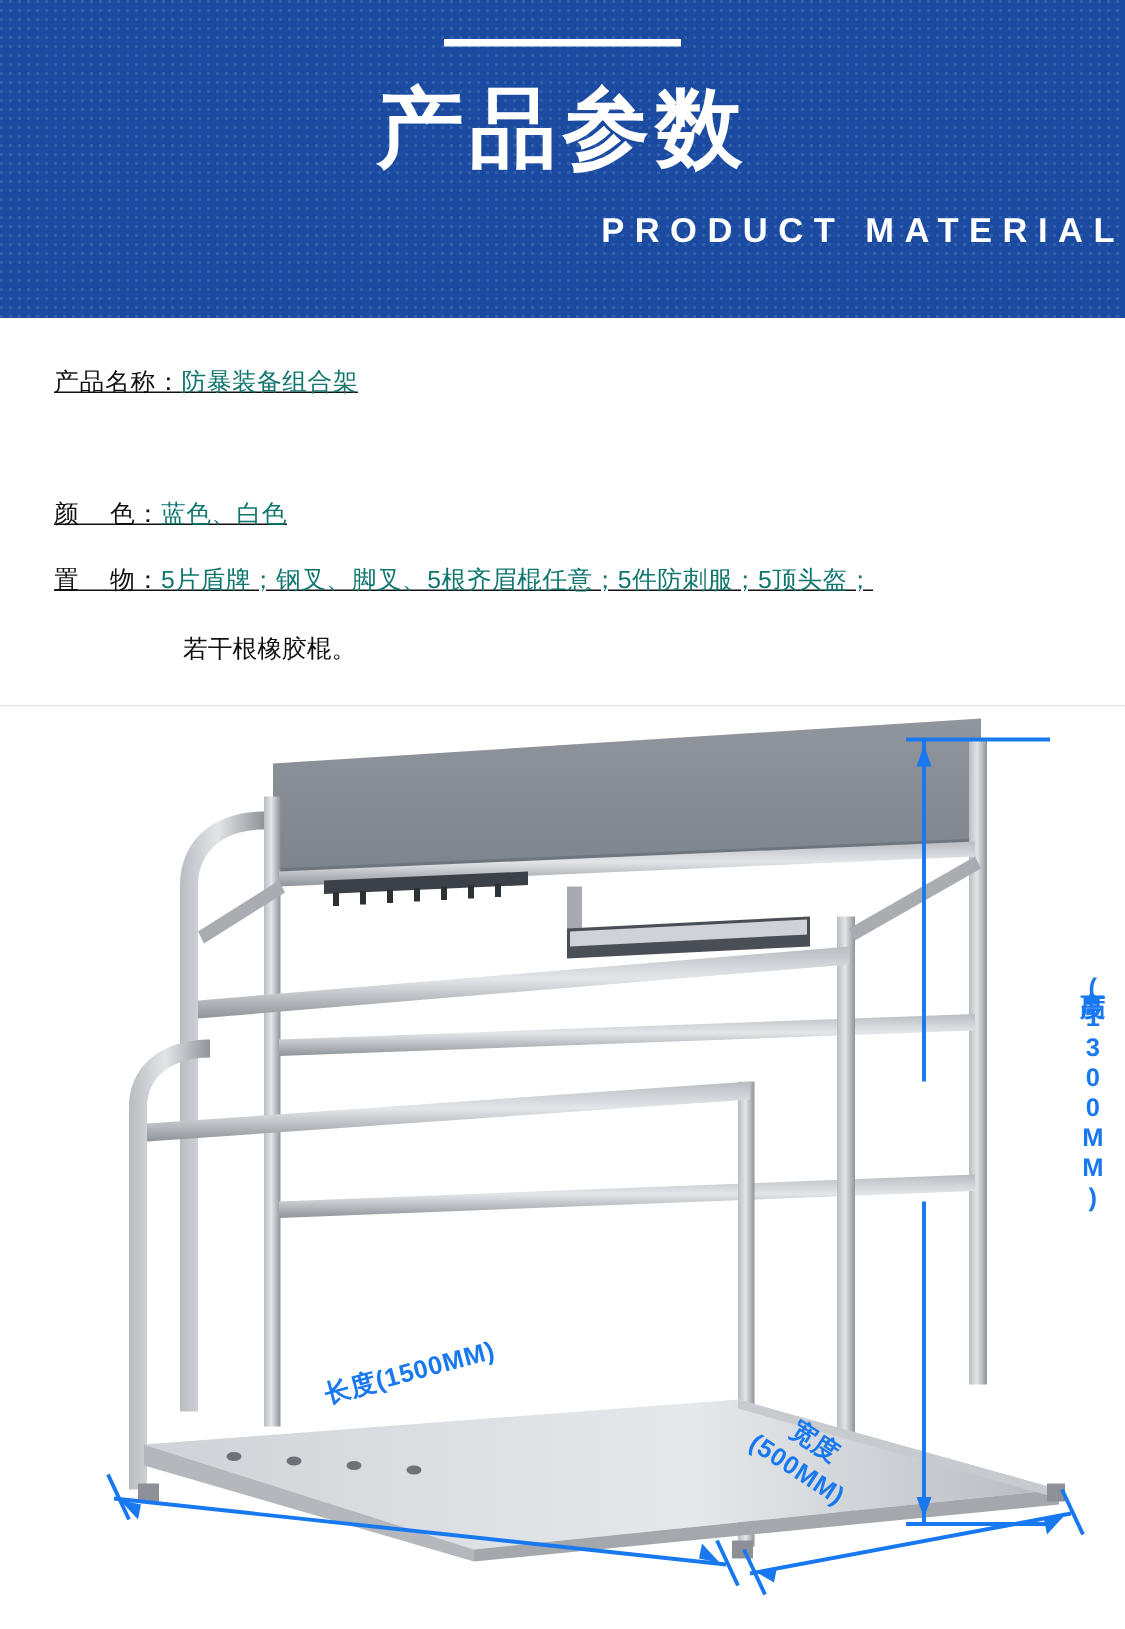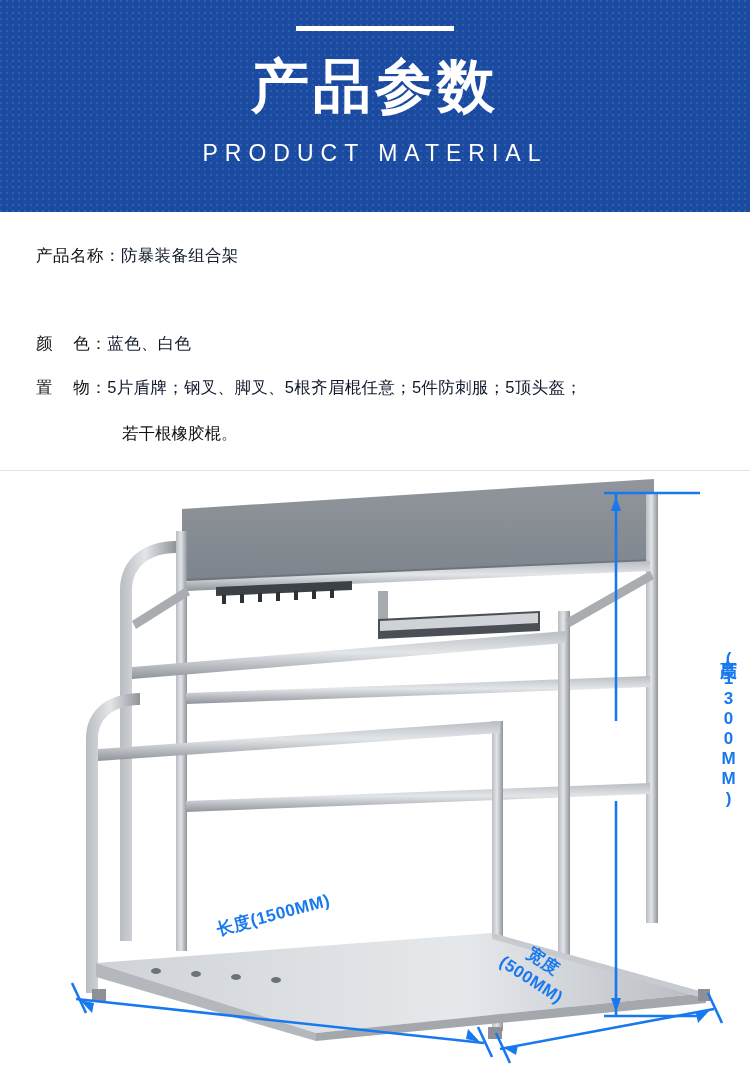--- a/index.html
+++ b/index.html
@@ -45,25 +45,25 @@
     font-size: 58px;
     font-weight: bold;
     letter-spacing: 4px;
     line-height: 72px;
   }
   .banner-sub {
     position: absolute;
     top: 140px;
     left: 0;
     width: 750px;
-    text-align: center;
+    text-align: right;
     color: #ffffff;
     font-size: 23px;
     letter-spacing: 7px;
-    font-weight: normal;
+    font-weight: bold;
   }
 
   
   .spec {
     position: relative;
     width: 750px;
     box-sizing: border-box;
     padding: 30px 36px 22px 36px;
     border-bottom: 1px solid #e2e2e2;
   }
@@ -71,32 +71,33 @@
     display: flex;
     align-items: flex-start;
     min-height: 44px;
   }
   .cell {
     display: flex;
     align-items: flex-start;
     font-size: 16.5px;
     color: #111111;
     line-height: 26px;
+    text-decoration: underline;
   }
   .cell-a { width: 322px; }
   .cell-b { flex: 1; }
   .lbl {
     white-space: pre;
     font-size: 16.5px;
     color: #111111;
     letter-spacing: 0.5px;
   }
   .val {
     font-size: 16.5px;
-    color: #0f172a;
+    color: #0f766e;
     letter-spacing: 0.3px;
   }
   .spec-row.wrap-row .cell-a { width: auto; }
   .cont-line {
     padding-left: 86px;
     font-size: 16.5px;
     color: #111111;
     line-height: 30px;
   }
 

